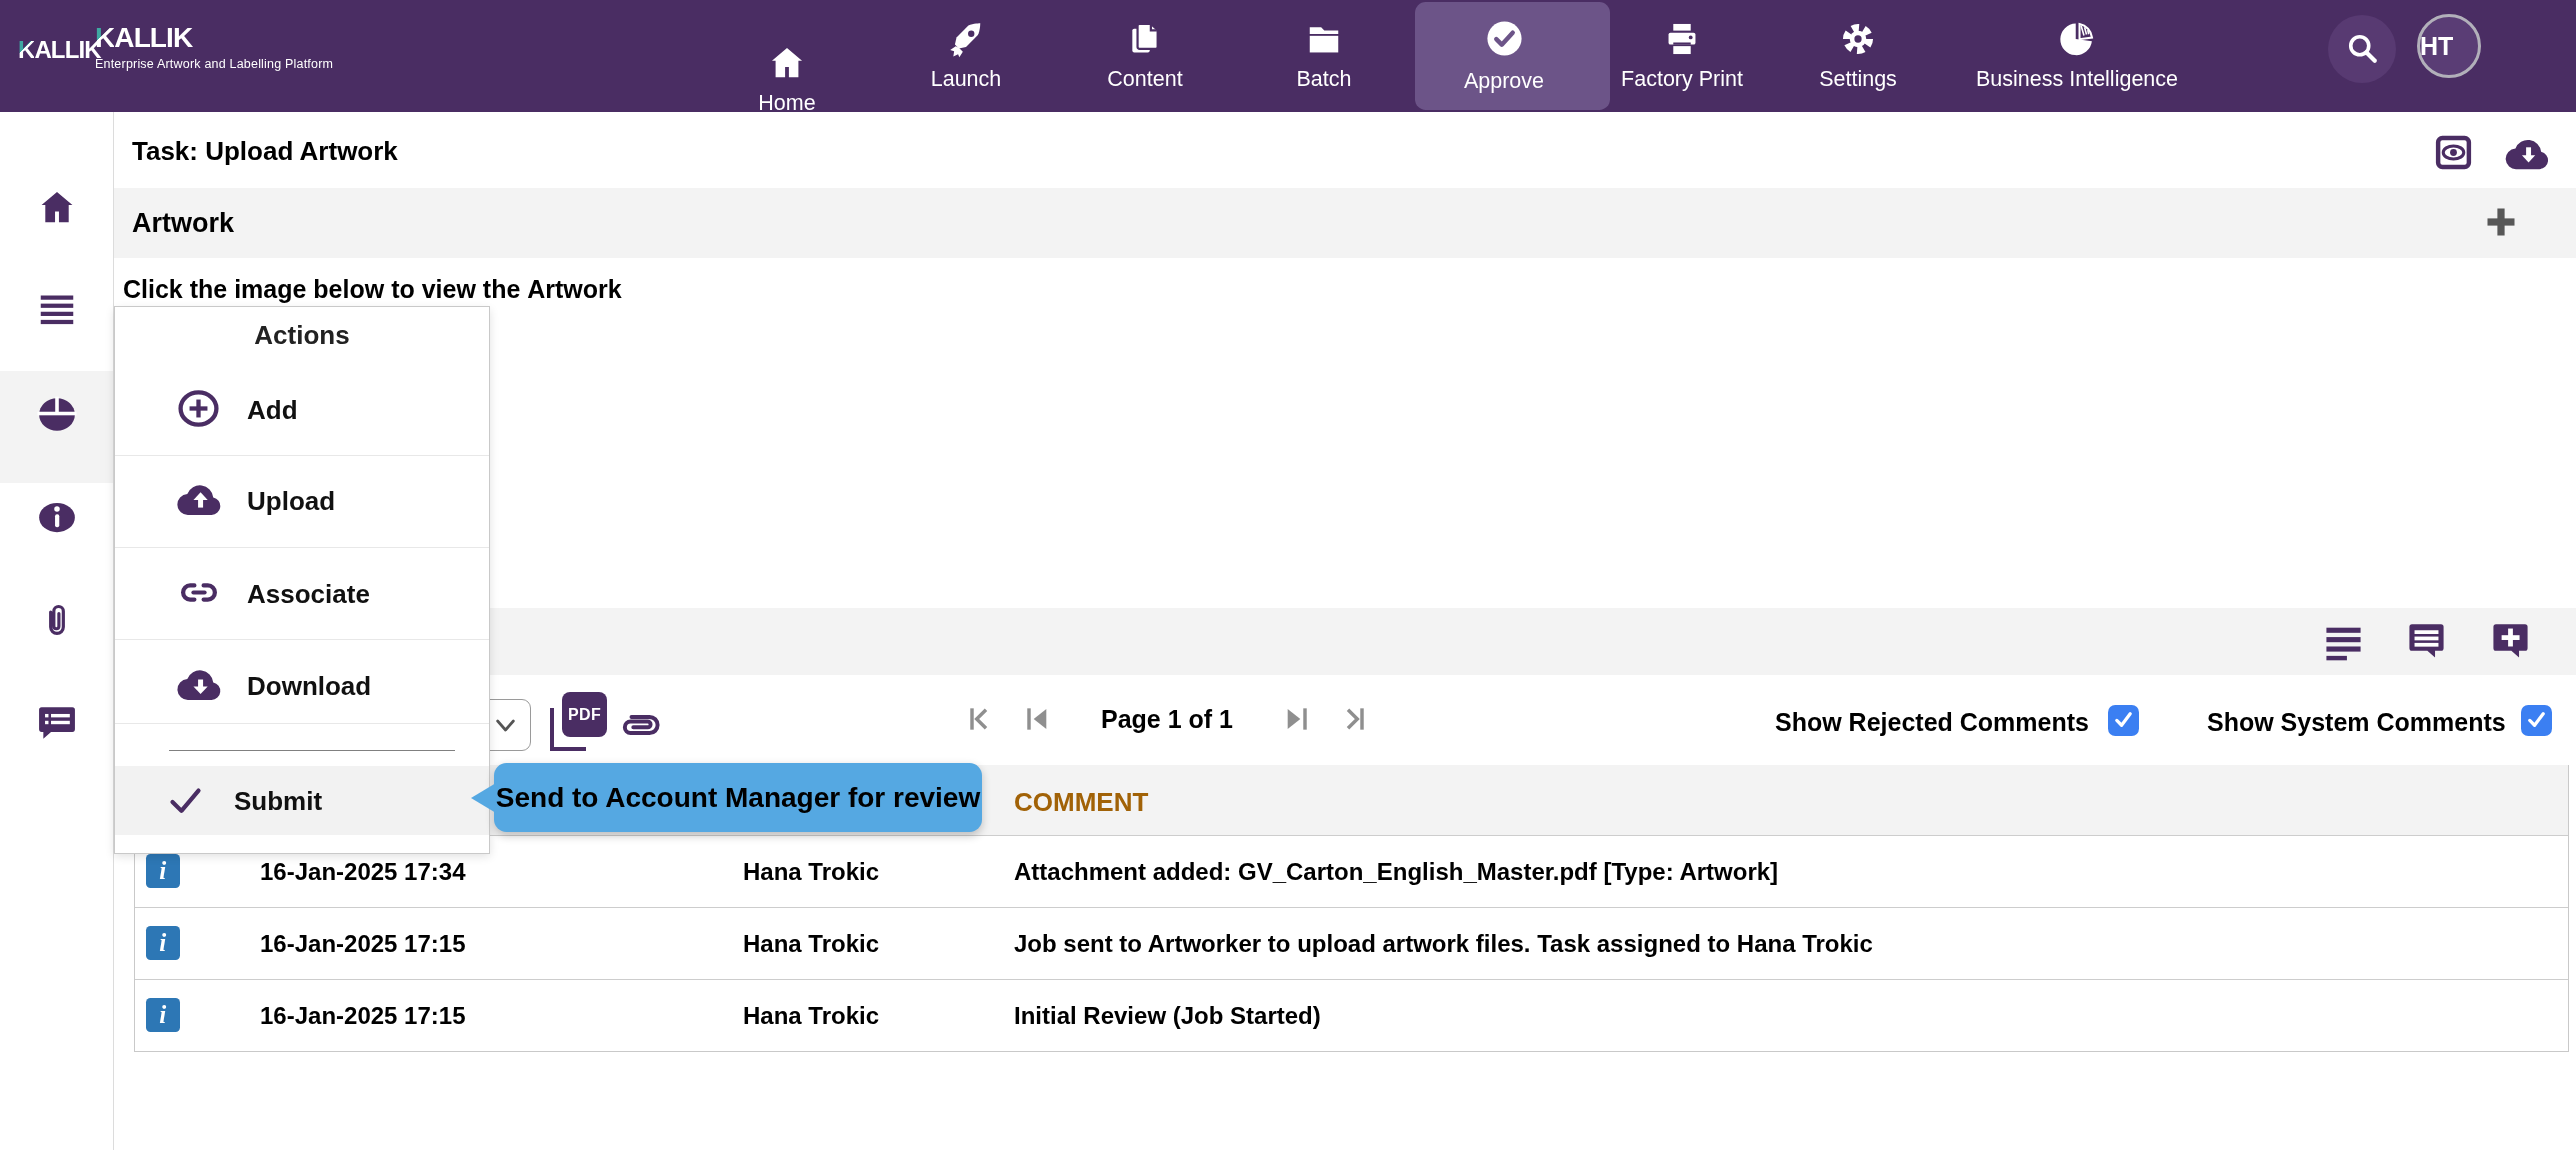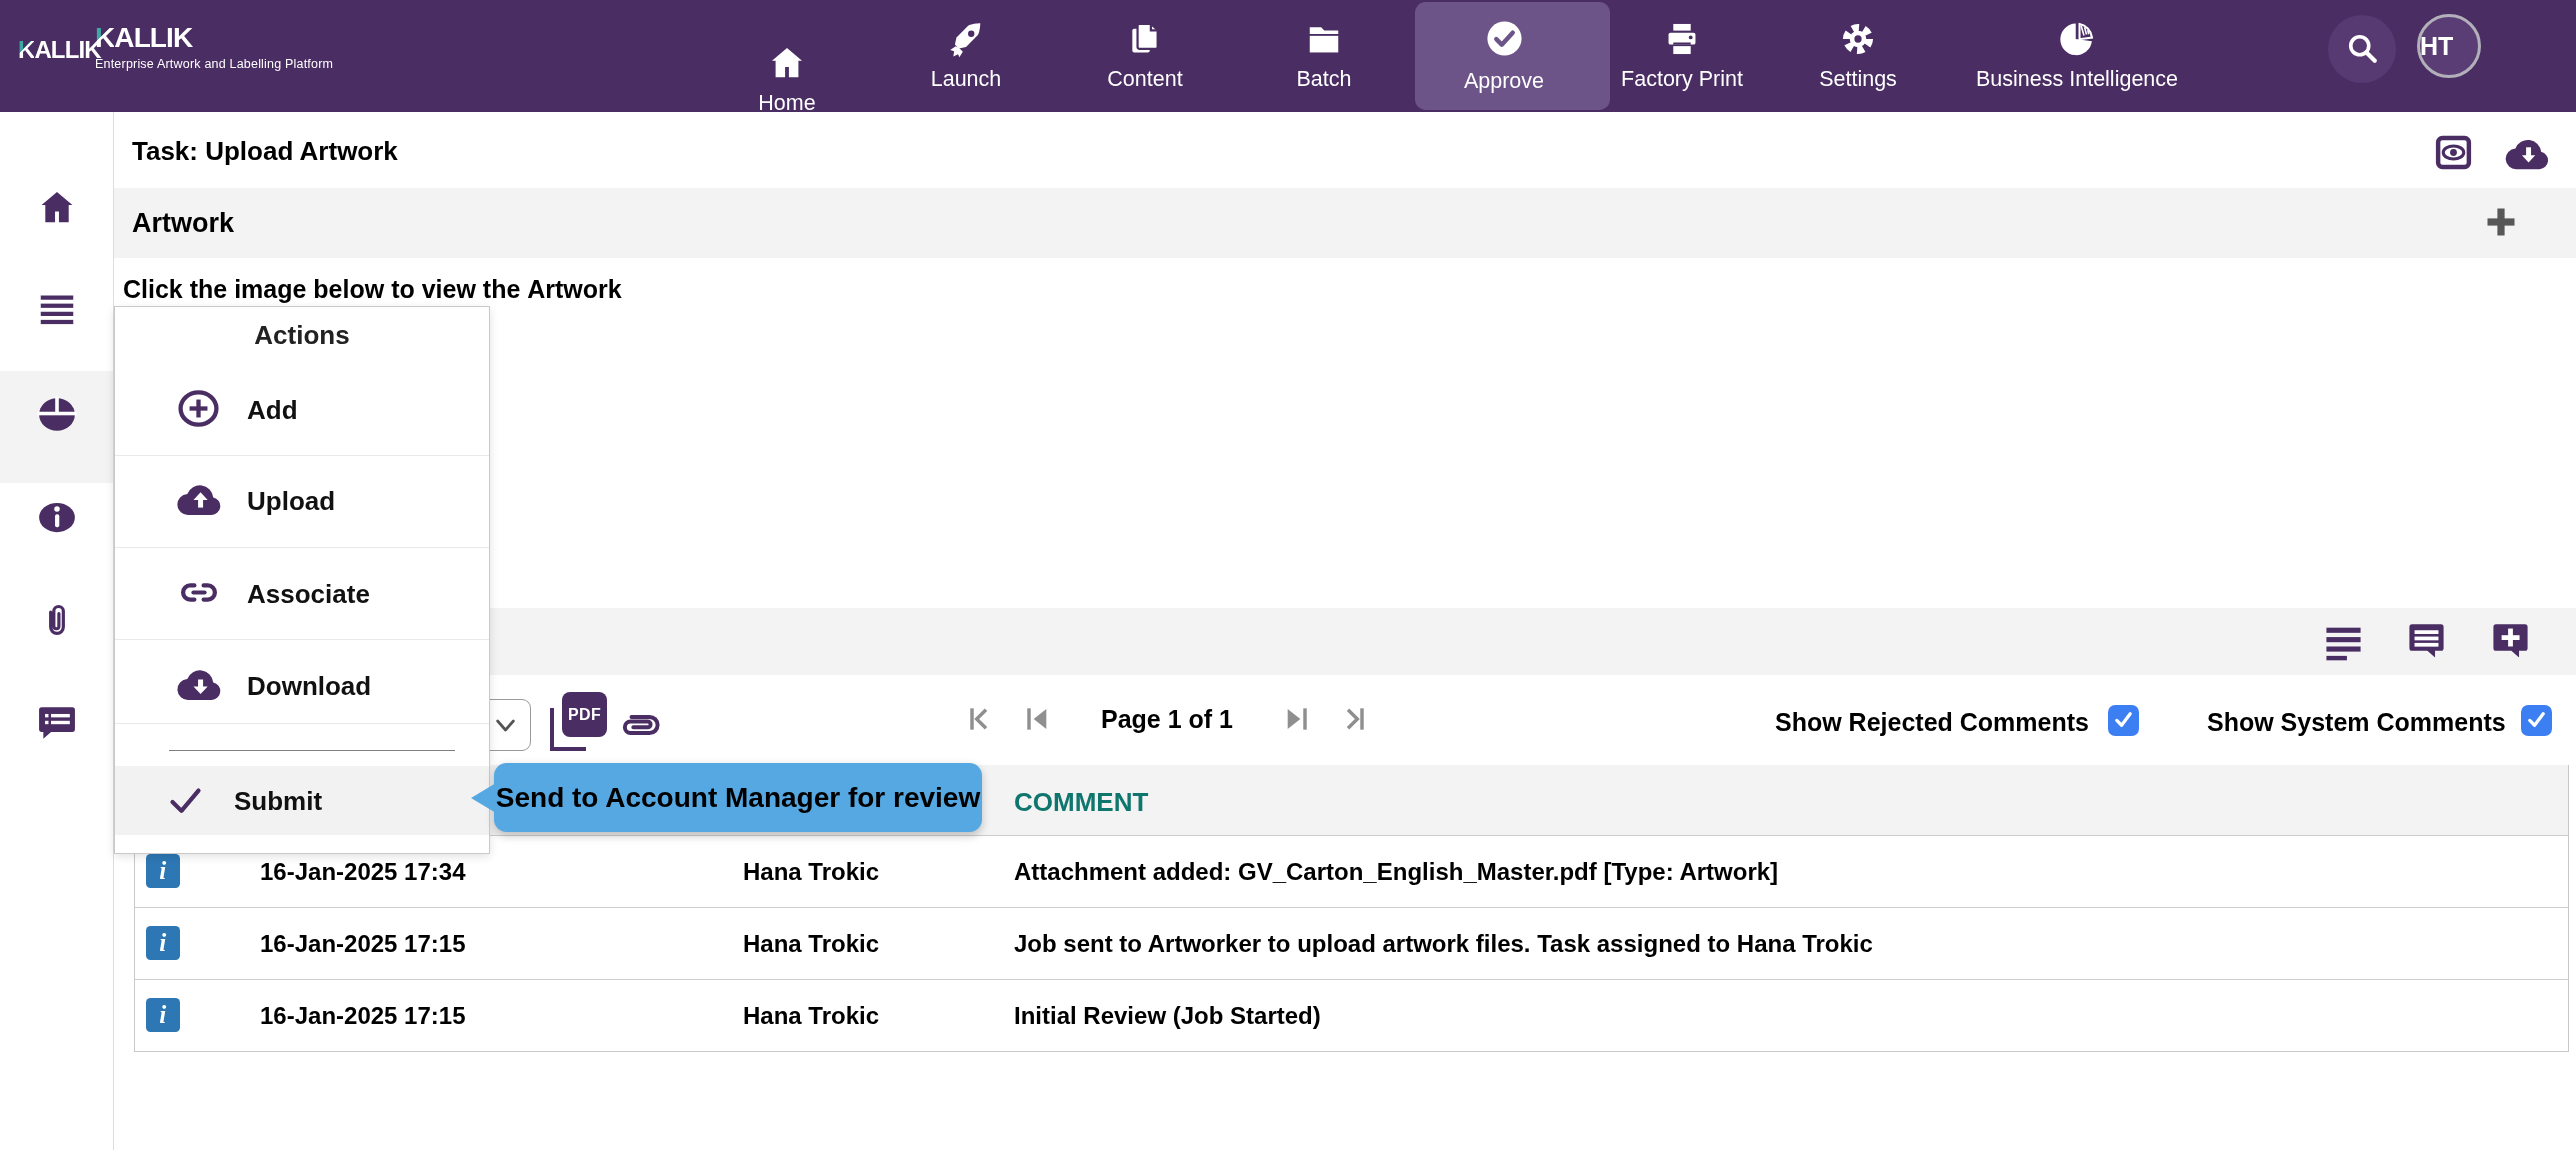--- a/index.html
+++ b/index.html
@@ -47,21 +47,21 @@
   .clip-horiz { position:absolute; left:617px; top:707px; cursor:pointer; z-index:4; }
   .pager { position:absolute; left:966px; top:703px; display:flex; align-items:center; gap:23px; z-index:4; }
   .pager .pg-btn { cursor:pointer; display:flex; }
   .page-label { font-size:25px; font-weight:bold; color:#000; margin:0 25px; white-space:nowrap; }
   .chk-label { position:absolute; top:708px; font-size:25px; font-weight:600; color:#000; white-space:nowrap; }
   .checkbox { position:absolute; top:705px; width:31px; height:31px; background:#3b7ff2; border-radius:7.2px; display:flex; align-items:center; justify-content:center; cursor:pointer; }
 
   
   .ctable { position:absolute; left:134px; top:765px; width:2435px; border:1.8px solid #c9c9c9; border-top:none; z-index:3; }
   .thead { height:70px; background:#f3f3f3; position:relative; }
-  .th-comment { position:absolute; left:879px; top:21.5px; font-size:26px; font-weight:bold; color:#0f766e; }
+  .th-comment { position:absolute; left:879px; top:21.5px; font-size:26px; font-weight:bold; color:#a16207; }
   .trow { height:72px; background:#fff; border-top:1.8px solid #cdcdcd; position:relative; }
   .row-info { position:absolute; left:10.7px; top:18px; width:34px; height:34px; background:#2d77b5; border-radius:4.5px; color:#fff; font-family:"Liberation Serif","DejaVu Serif",serif; font-style:italic; font-weight:bold; font-size:25px; display:flex; align-items:center; justify-content:center; cursor:pointer; }
   .cell { position:absolute; top:21.5px; font-size:24px; font-weight:700; color:#000; white-space:nowrap; }
   .c-date { left:125px; }
   .c-user { left:608px; }
   .c-comment { left:879px; }
 
   
   .actions-panel { position:absolute; left:114px; top:306px; width:376px; height:548px; background:#fff; border:1.8px solid #c9c9c9; box-shadow:0 2.7px 9px rgba(0,0,0,.12); z-index:10; }
   .actions-title { position:absolute; left:0; width:100%; top:12.5px; text-align:center; font-size:26px; font-weight:bold; color:#222; }

